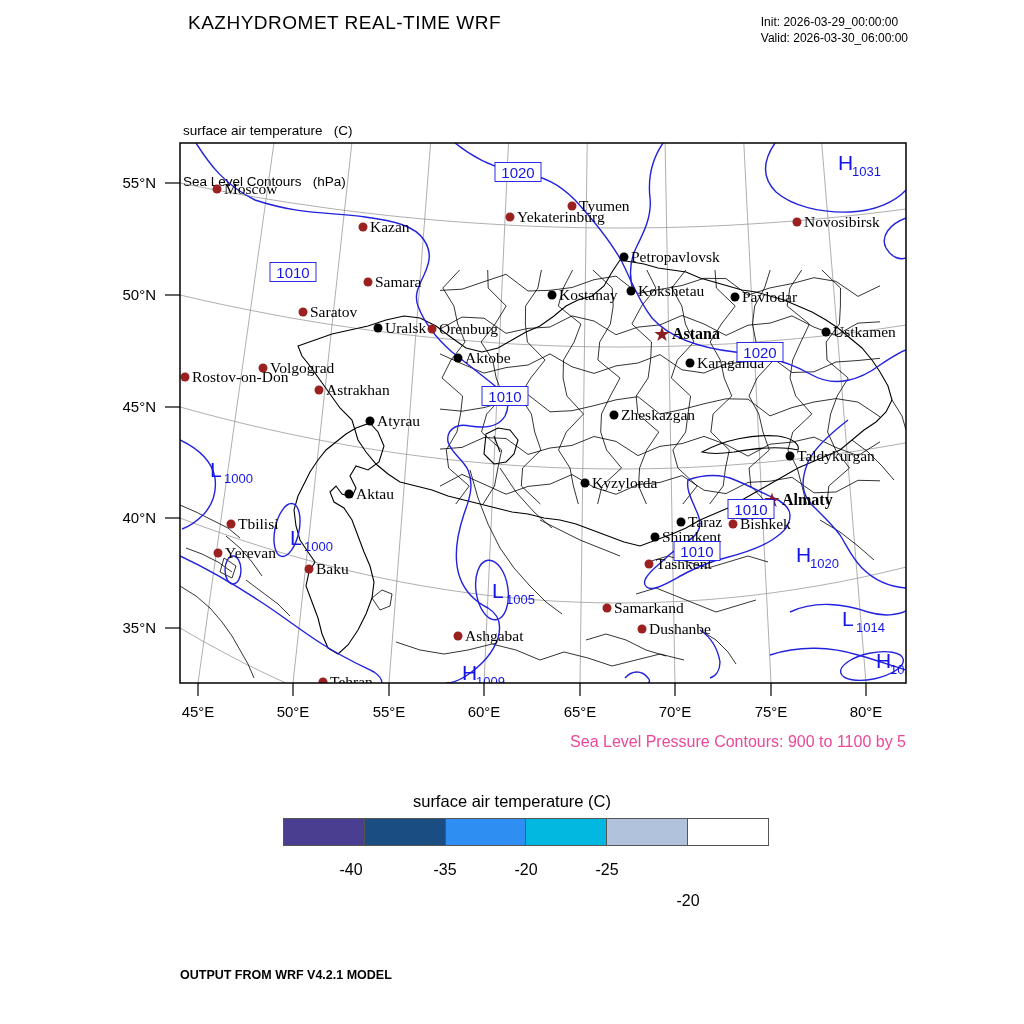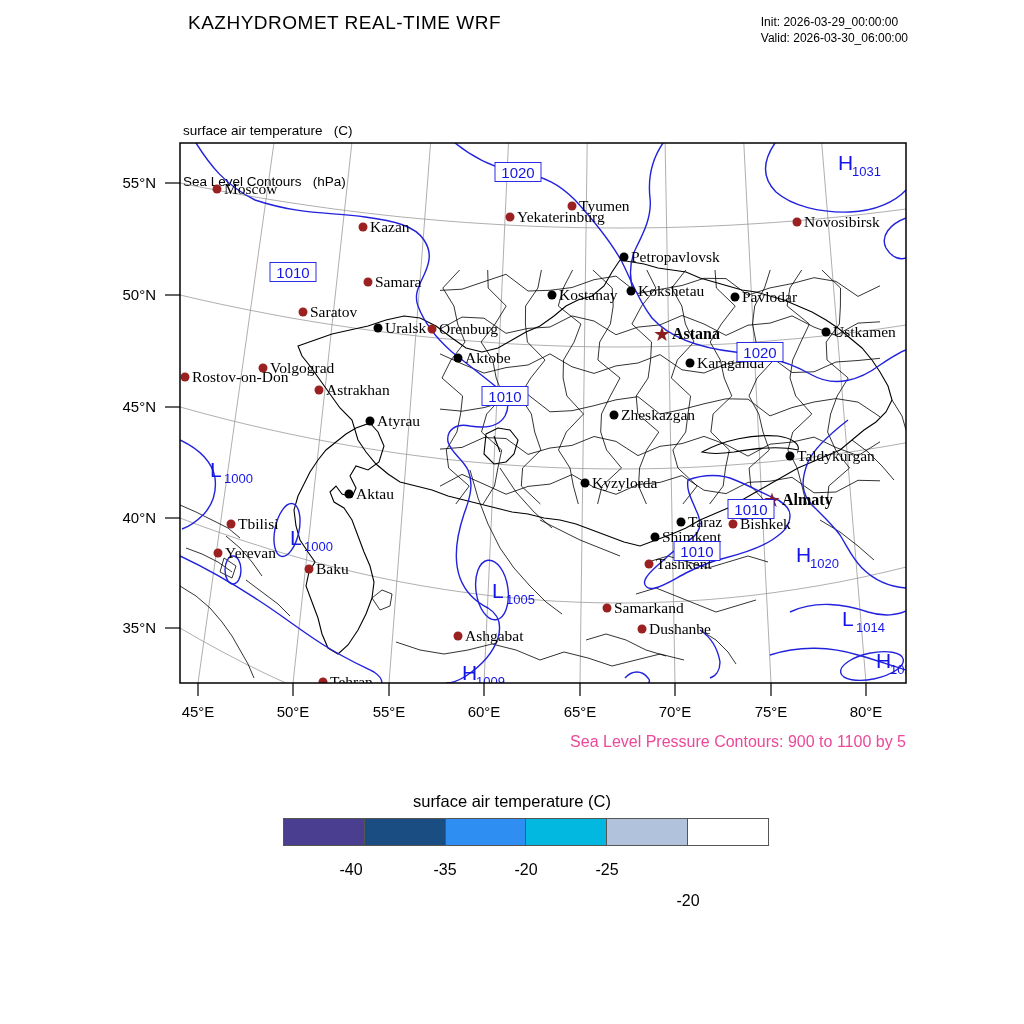--- a/index.html
+++ b/index.html
@@ -285,13 +285,14 @@
   </div>
 <div class="abs" id="cbar-labels">
     <span style="left: 68px;">-40</span>
     <span style="left: 162px;">-35</span>
     <span style="left: 243px;">-20</span>
     <span style="left: 324px; text-align: center;">-25</span>
     <span style="left: 405px; margin-top: 31px;">-20</span>
   </div>
 
 <div class="abs" id="footer">
+  <div>OUTPUT FROM WRF V4.2.1 MODEL</div>
 </div>
 
 </body></html>

